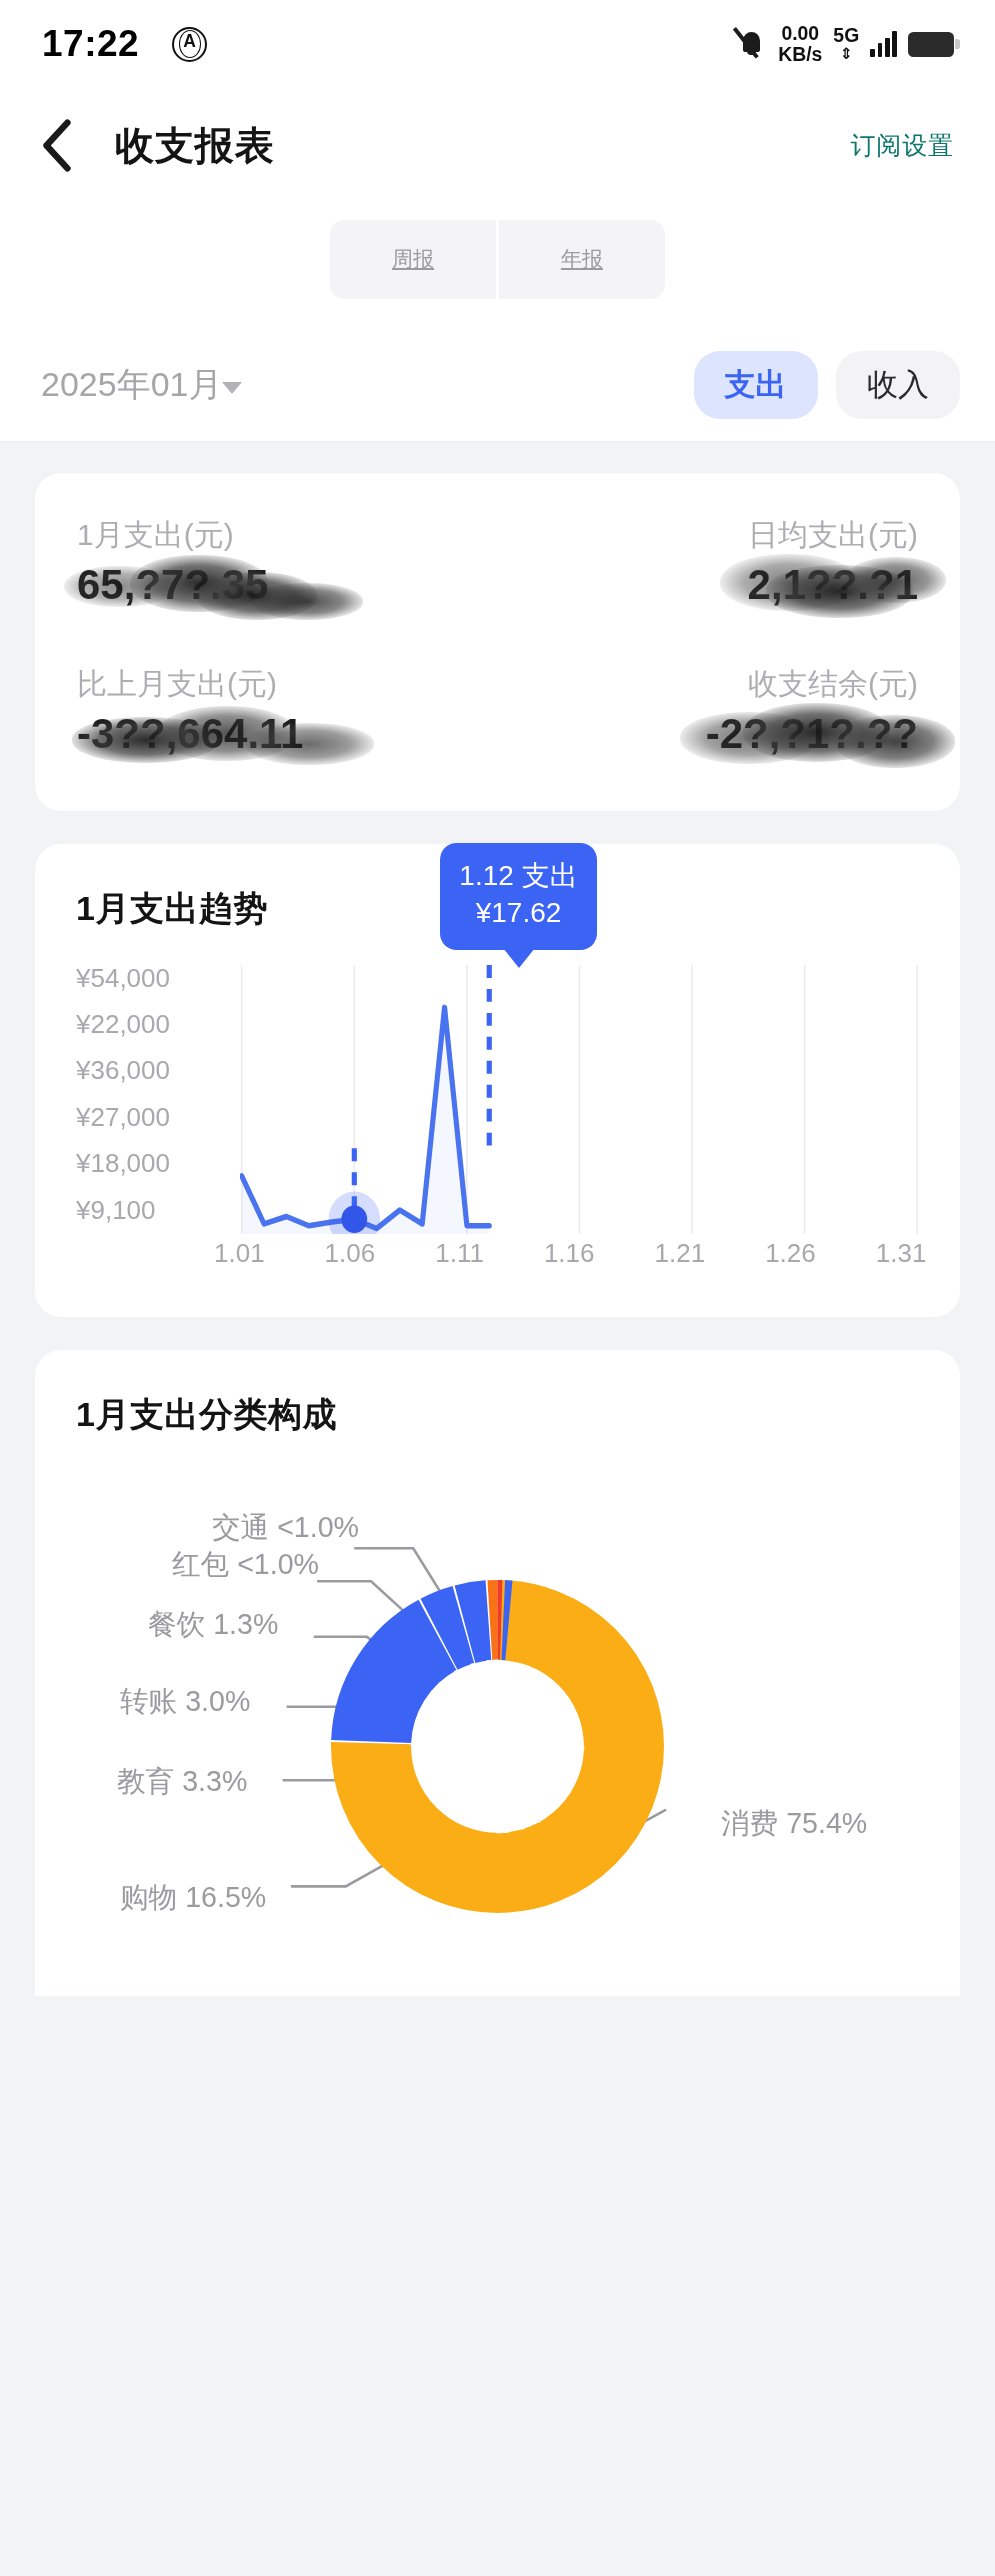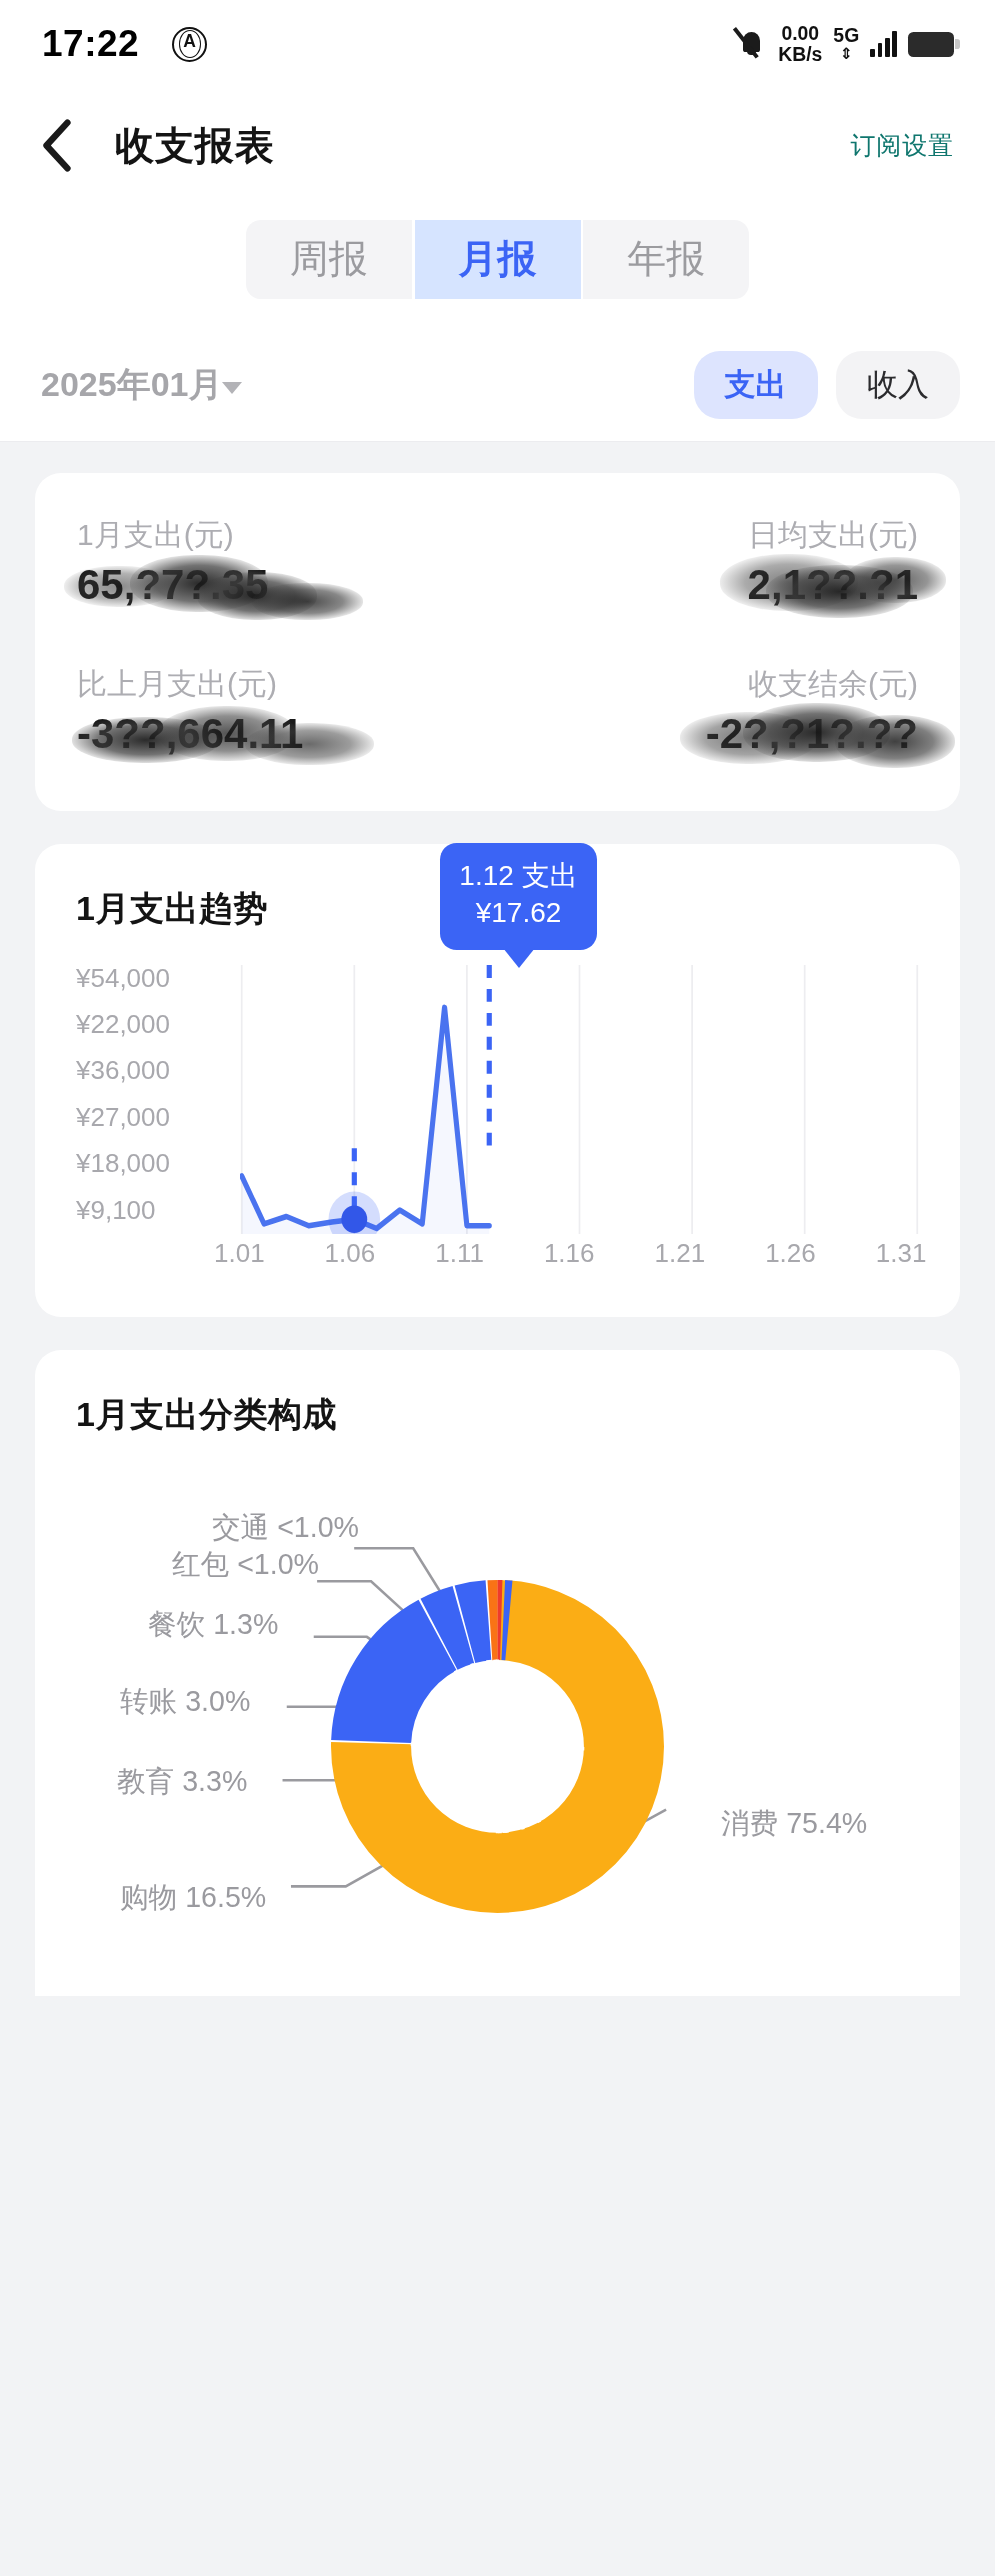--- a/index.html
+++ b/index.html
@@ -81,34 +81,34 @@
     cursor:pointer;
   }
 
   
   .tabwrap{
     background:#fff; padding:16.6px 0 31px; display:flex; justify-content:center;
   }
   .tabs{ display:flex; gap:2.8px; }
   .tab{
     width:166px; height:79px; display:flex; align-items:center; justify-content:center;
-    font-size:39px; color:#9b9b9f; background:#f4f4f6; cursor:pointer;
+    font-size:21px; color:#9b9b9f; background:#f4f4f6; cursor:pointer;text-decoration:underline;
   }
   .tab:first-child{ border-radius:14.7px 0 0 14.7px; }
   .tab:last-child{ border-radius:0 14.7px 14.7px 0; }
   .tab.active{ background:#d6e4ff; color:#3b64f5; font-weight:700; }
 
   
   .filterrow{
     background:#fff; height:112px; display:flex; align-items:center;
     padding:0 35px 0 41px; border-bottom:0.9px solid #ececef;
   }
   .month{
     display:flex; align-items:center; gap:0;
-    font-size:34px; color:#a6a6aa; cursor:pointer;font-weight:bold;
+    font-size:34px; color:#a6a6aa; cursor:pointer;
   }
   .chev-d{ width:0;height:0; border-left:10px solid transparent; border-right:10px solid transparent;
            border-top:12px solid #b3b3b7; margin-top:5.5px; }
   .pills{ margin-left:auto; display:flex; gap:18.4px; }
   .pill{
     height:68px; padding:0 31px; border-radius:26px; background:#f3f3f5;
     display:flex; align-items:center; justify-content:center;
     font-size:31px; color:#2b2b2e; cursor:pointer;
   }
   .pill.active{ background:#dde4fe; color:#3b64f5; font-weight:600; }
@@ -215,21 +215,20 @@
       <path d="M29 4 L6 29 L29 54" fill="none" stroke="#1a1a1a" stroke-width="7" stroke-linecap="round" stroke-linejoin="round"></path>
     </svg>
   </div>
   <div class="nav-title">收支报表</div>
   <div class="nav-action">订阅设置</div>
 </div>
 
 <div class="tabwrap">
   <div class="tabs">
     <div class="tab">周报</div>
-    <div class="tab active">月报</div>
     <div class="tab">年报</div>
   </div>
 </div>
 
 <div class="filterrow">
   <div class="month">
     <span>2025年01月</span>
     <span class="chev-d"></span>
   </div>
   <div class="pills">

